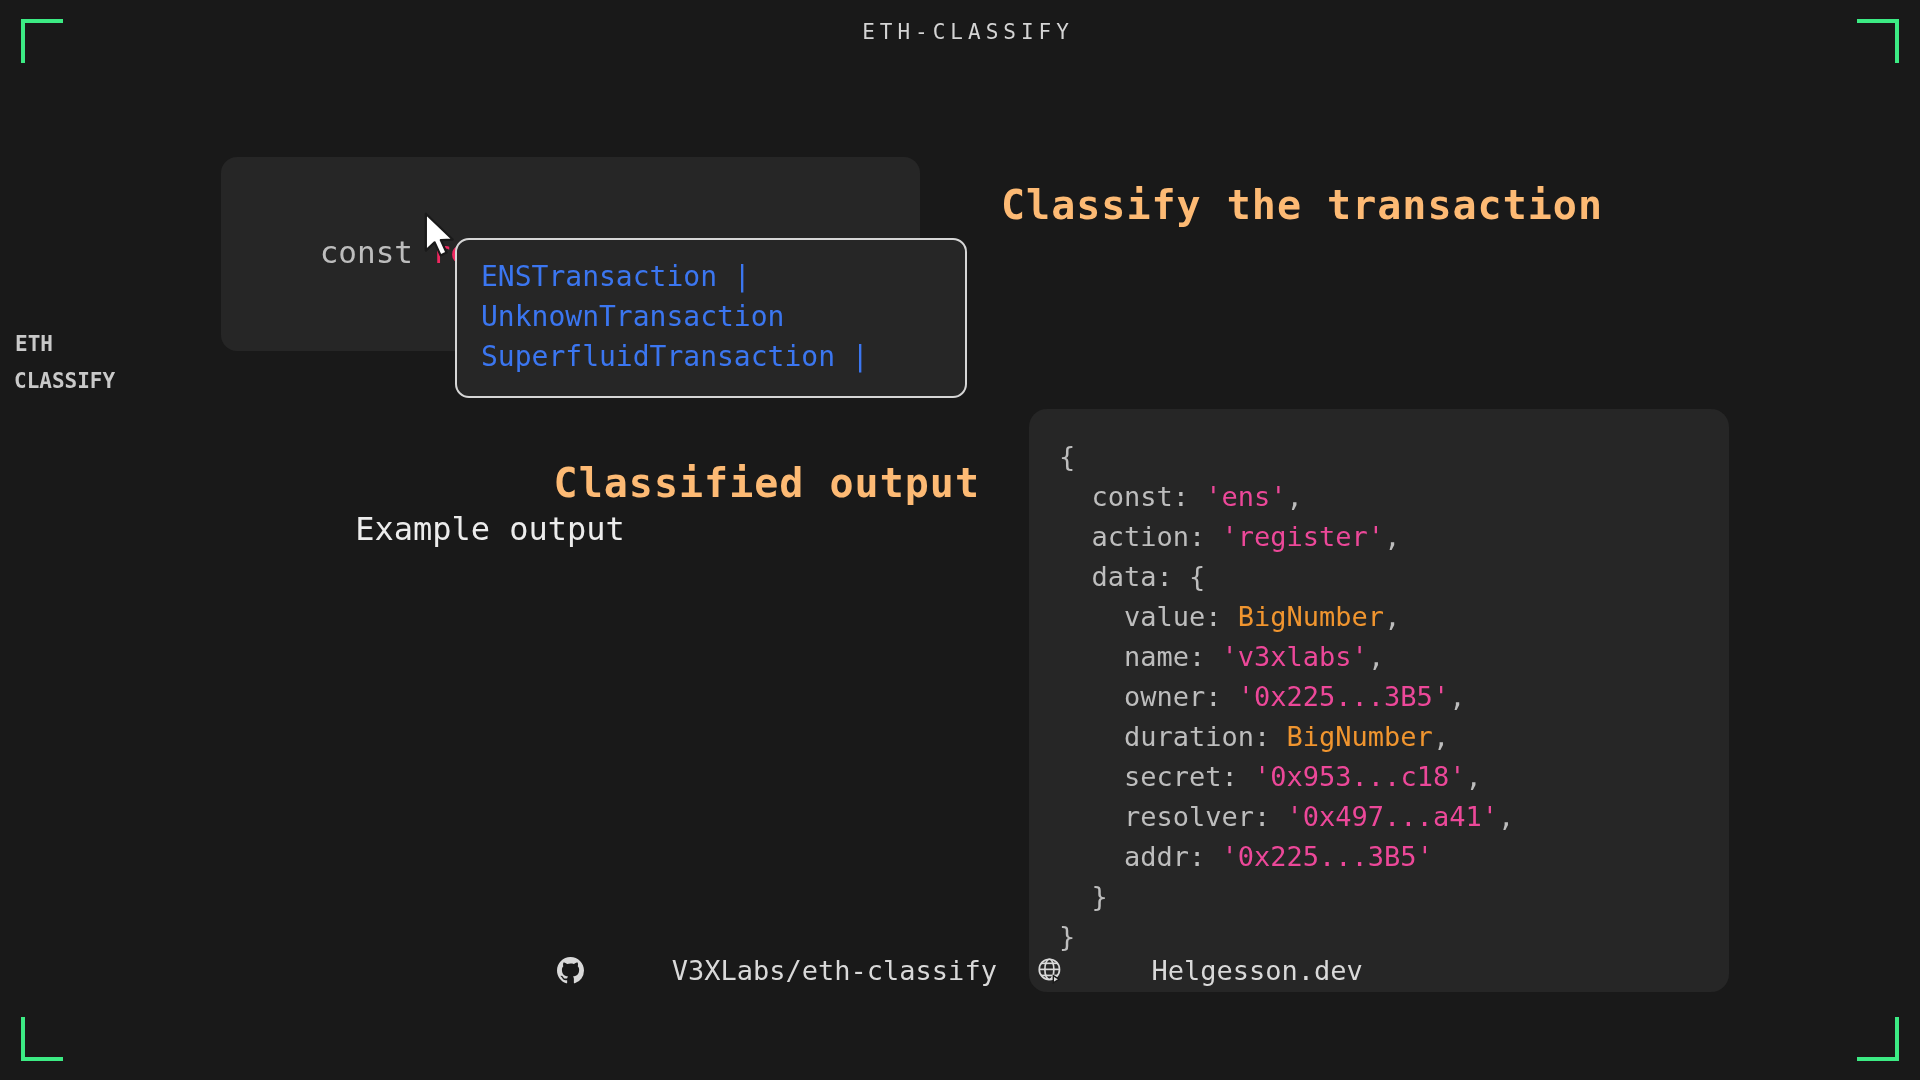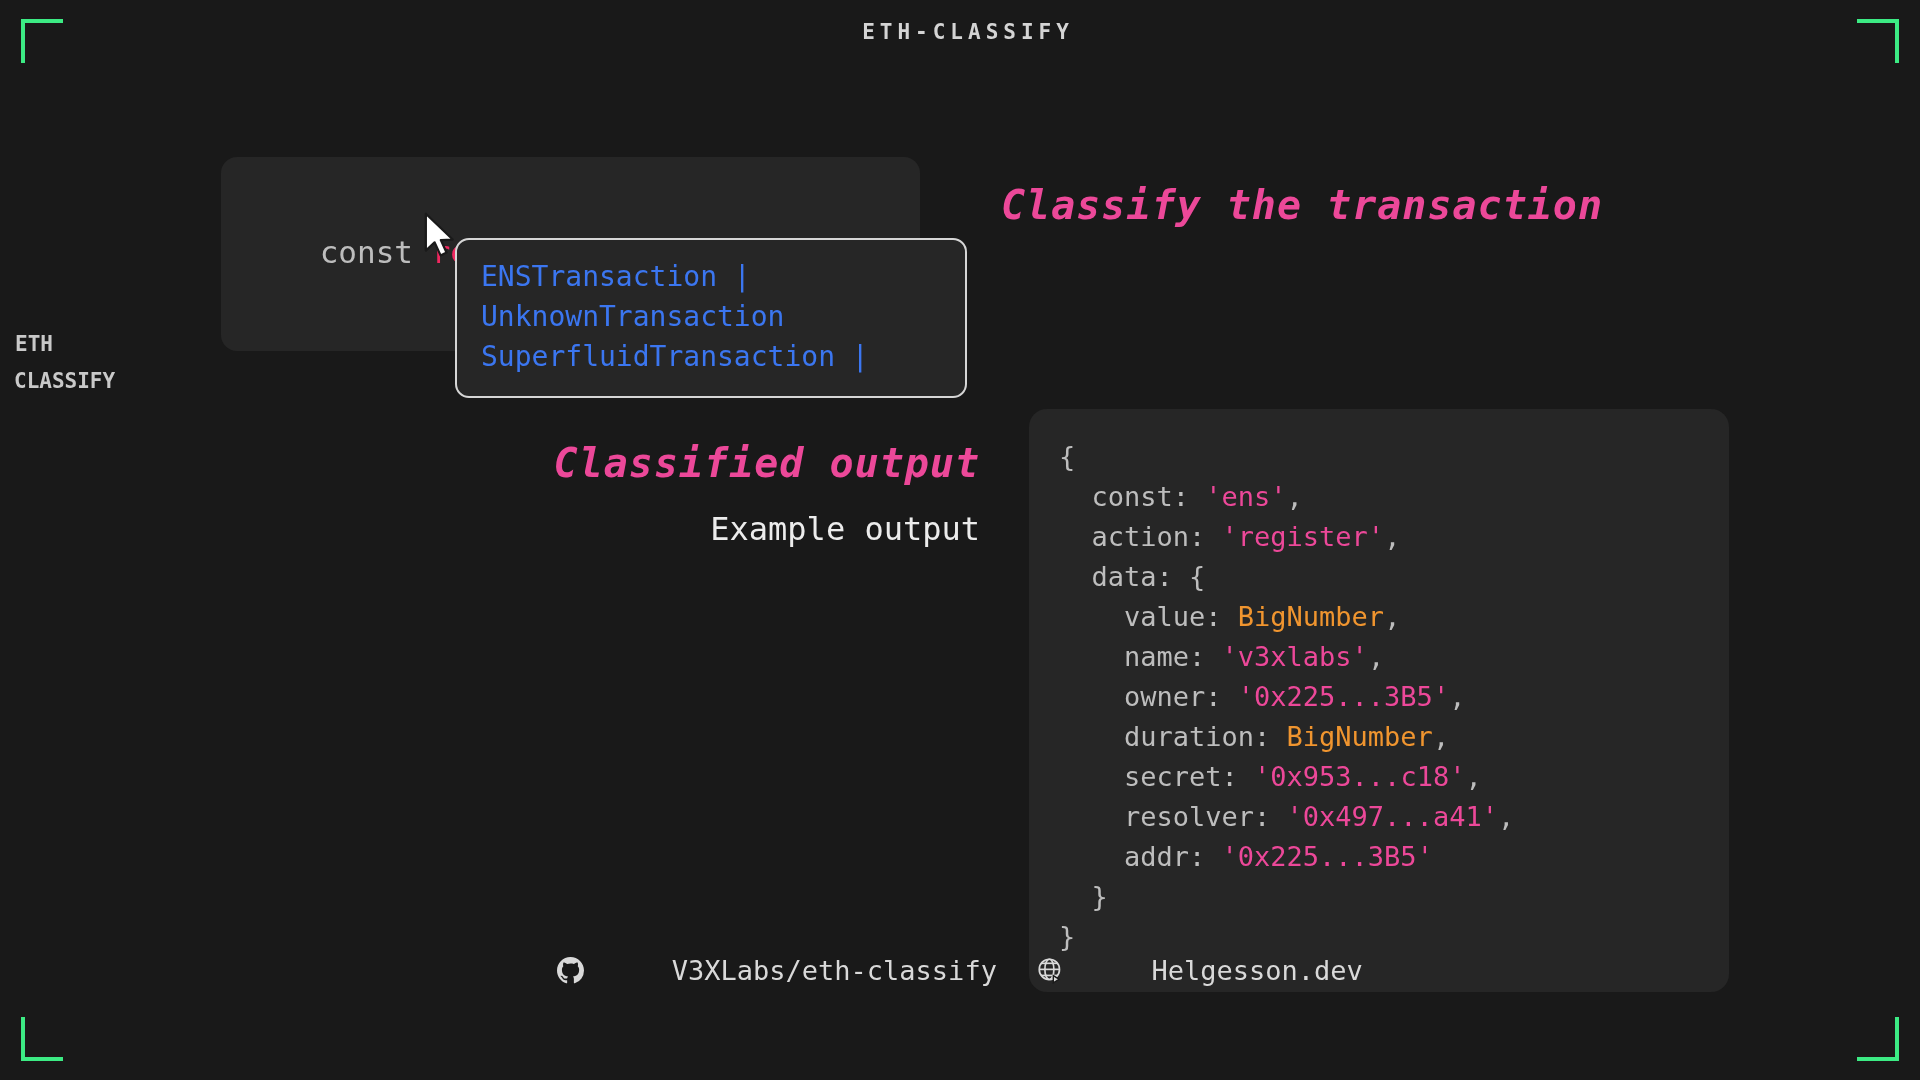--- a/index.html
+++ b/index.html
@@ -34,21 +34,21 @@
 
   
   .top-title {
     position: absolute;
     top: 20px;
     left: 0;
     width: 100%;
     text-align: center;
     color: #d4d4d4;
     font-size: 21px;
-    font-weight: 700;
+    font-weight: 400;
     letter-spacing: 5px;
     padding-left: 16px;
   }
 
   
   .side-title {
     position: absolute;
     left: 14px;
     top: 326px;
     width: 40px;
@@ -96,38 +96,37 @@
   .type-tooltip .tt-line {
     color: #3b76f0;
     font-size: 28px;
     line-height: 40px;
     white-space: pre;
   }
 
   
   .heading-orange {
     position: absolute;
-    color: #ec4899;
+    color: #fdba74;
     font-size: 40px;
     font-weight: 700;
     letter-spacing: 1px;
     white-space: pre;
-    font-style: italic;
   }
   .heading-classify { left: 1001px; top: 182px; }
   .heading-output {
-    left: 0; top: 440px;
+    left: 0; top: 460px;
     width: 980px;
     text-align: right;
   }
   .sub-example {
     position: absolute;
     left: 0; top: 510px;
     width: 980px;
-    text-align: right;
+    text-align: center;
     color: #ececec;
     font-size: 32px;
     white-space: pre;
   }
 
   
   .json-card {
     position: absolute;
     left: 1029px;
     top: 409px;

